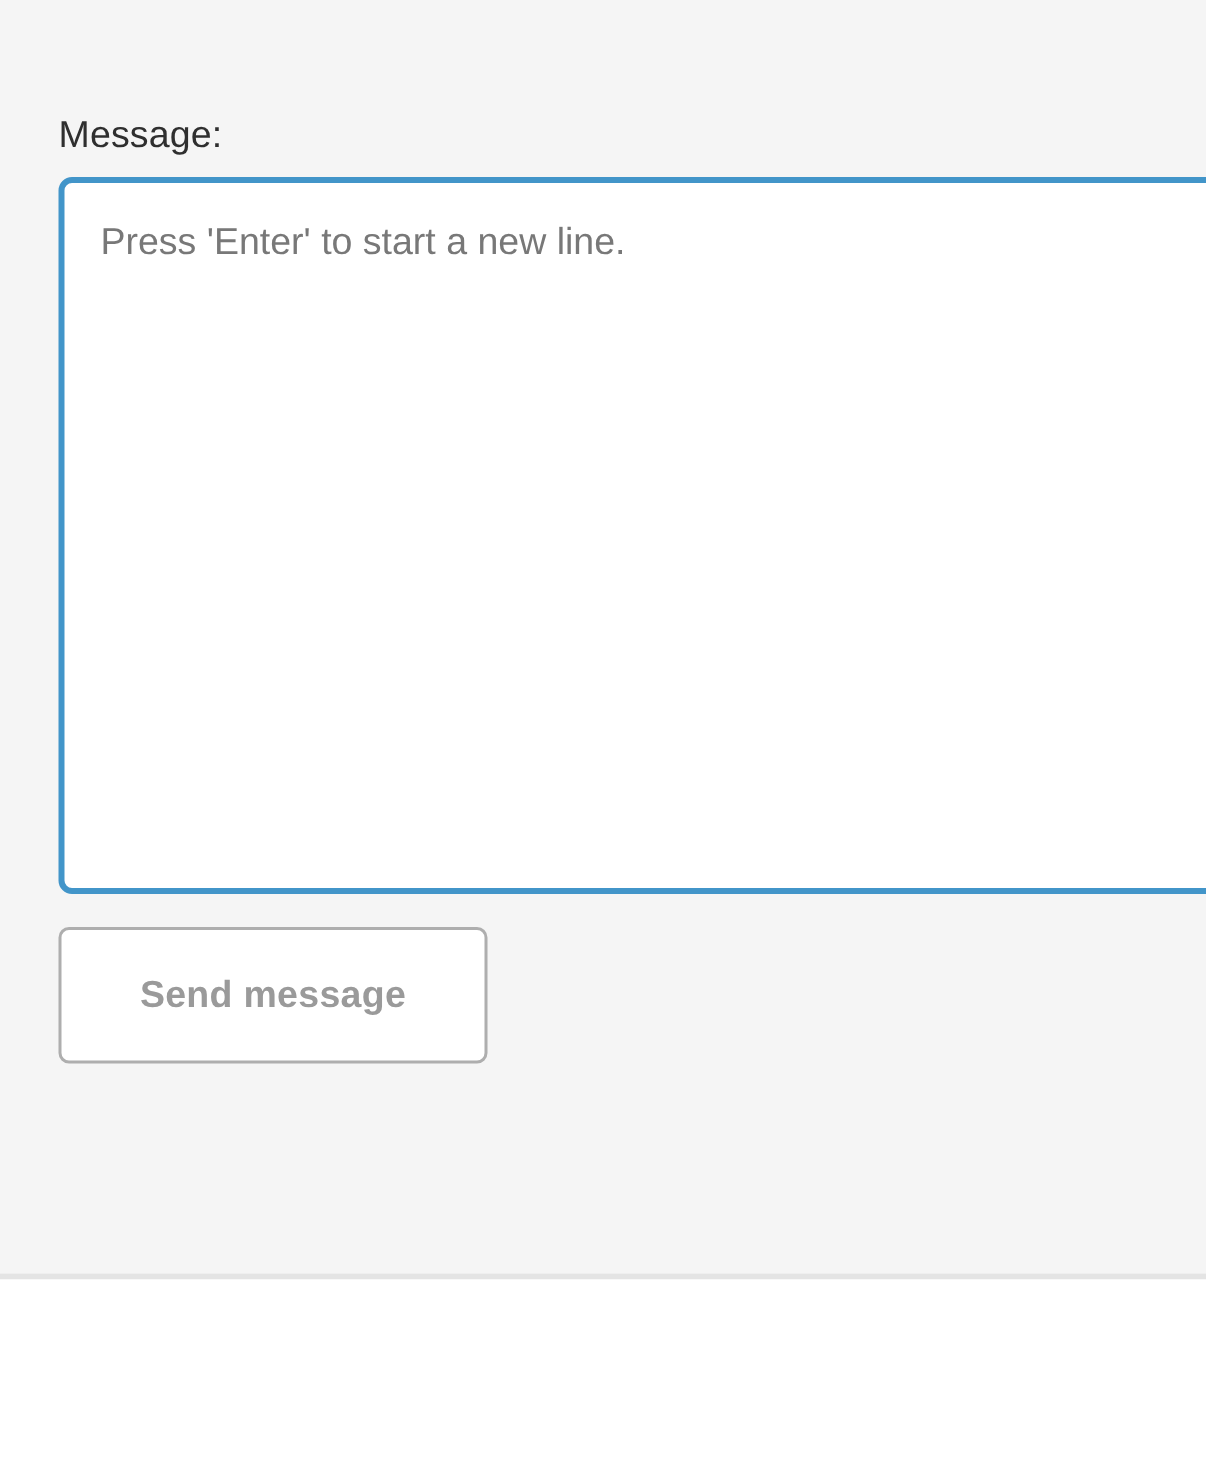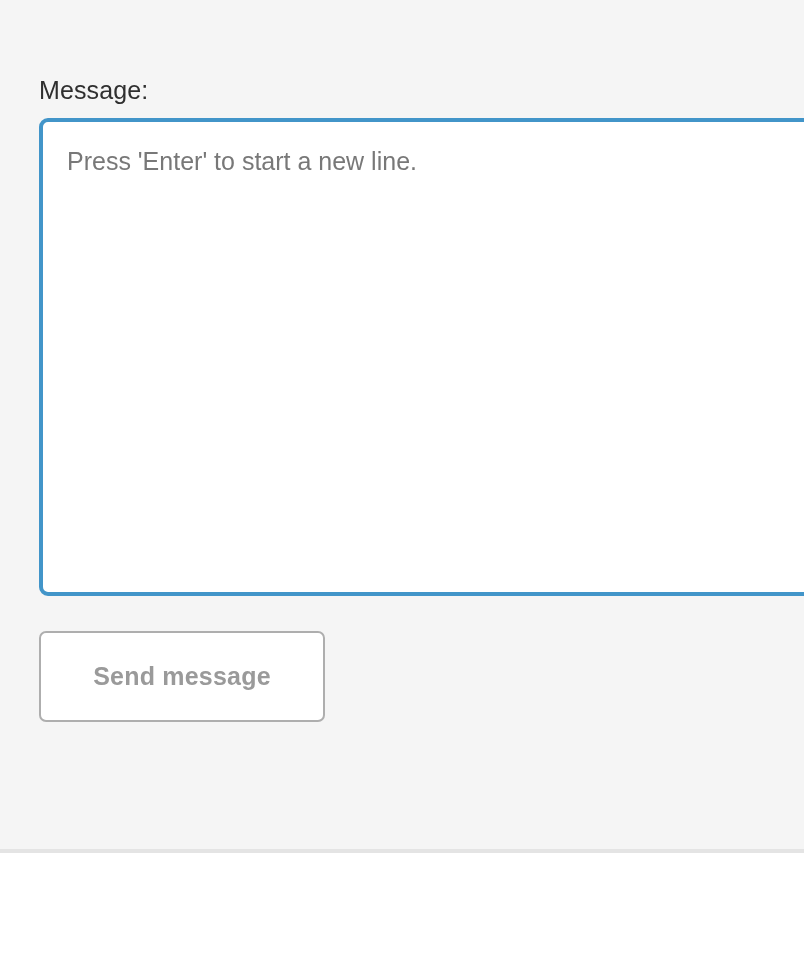--- a/index.html
+++ b/index.html
@@ -81,21 +81,21 @@
   }
   .message-textarea::placeholder {
     color: #787878;
     opacity: 1;
   }
 
   
   .send-button {
     position: absolute;
     left: 39px;
-    top: 631px;
+    top: 618px;
     width: 286px;
     height: 91px;
     box-sizing: border-box;
     background: #ffffff;
     border: 2px solid #aeaeae;
     border-radius: 7px;
     font-family: "Liberation Sans", "DejaVu Sans", sans-serif;
     font-size: 25px;
     font-weight: bold;
     color: #9a9a9a;

